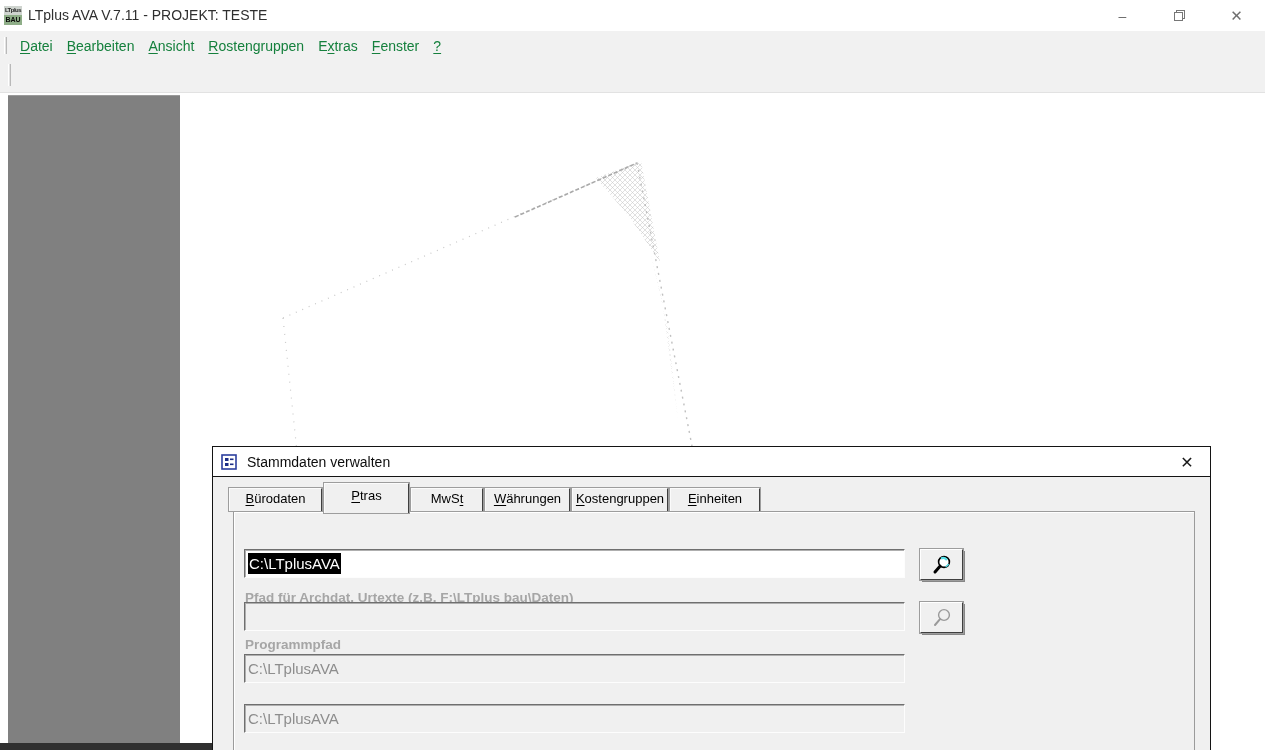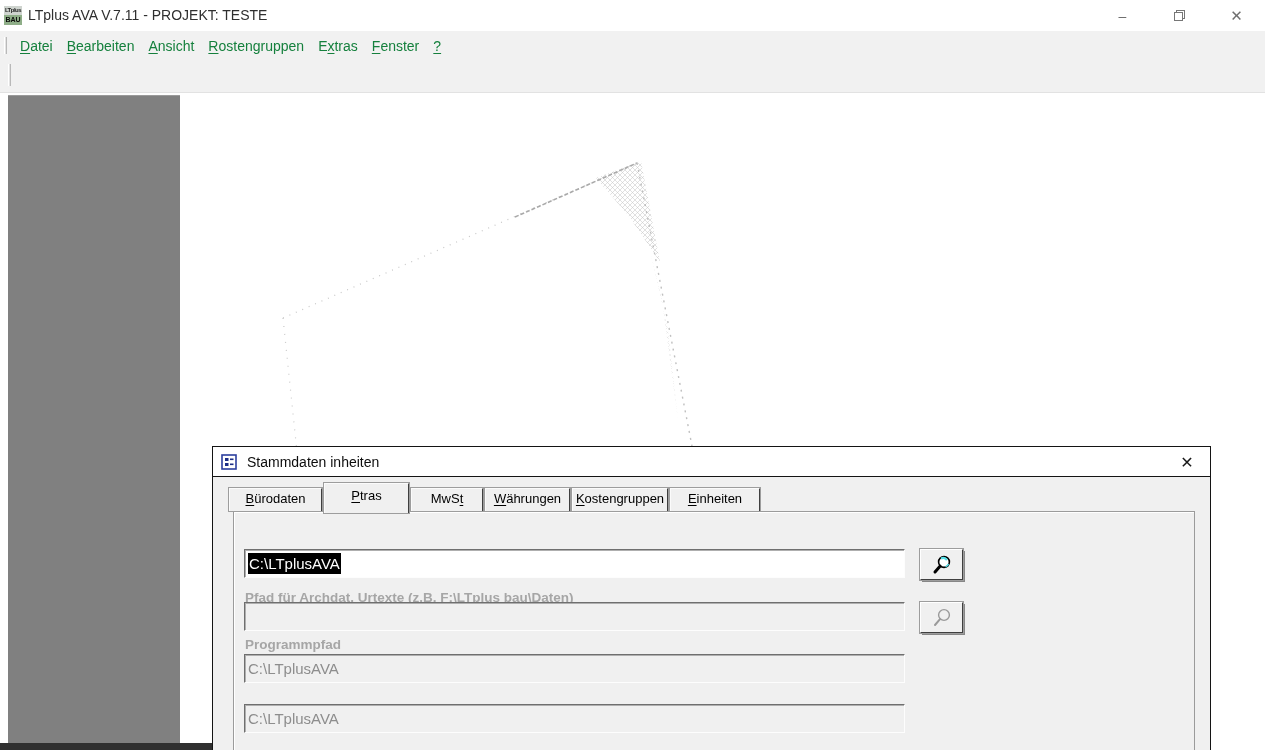--- a/index.html
+++ b/index.html
@@ -169,21 +169,21 @@
 
 <div class="dialog">
   <div class="dlg-titlebar">
     <svg class="dlg-icon" viewBox="0 0 16 16">
       <rect x="1" y="1" width="14" height="14" fill="#ffffff" stroke="#2c3f9e" stroke-width="1.6"></rect>
       <rect x="4" y="4" width="3.5" height="3" fill="#1d2e86"></rect>
       <rect x="4" y="9" width="3.5" height="3" fill="#1d2e86"></rect>
       <rect x="9" y="4.5" width="3.5" height="1.6" fill="#1d2e86"></rect>
       <rect x="9" y="9.5" width="3.5" height="1.6" fill="#1d2e86"></rect>
     </svg>
-    <span class="dlg-title">Stammdaten inheiten</span>
+    <span class="dlg-title">Stammdaten verwalten</span>
     <button class="dlg-close">
         <span>✕</span>
       </button>
   </div>
 
   <div class="tabs">
     <div class="tab" style="width:93px">
         <span></span>
         <span class="accel">B</span>
         <span>ürodaten</span>

